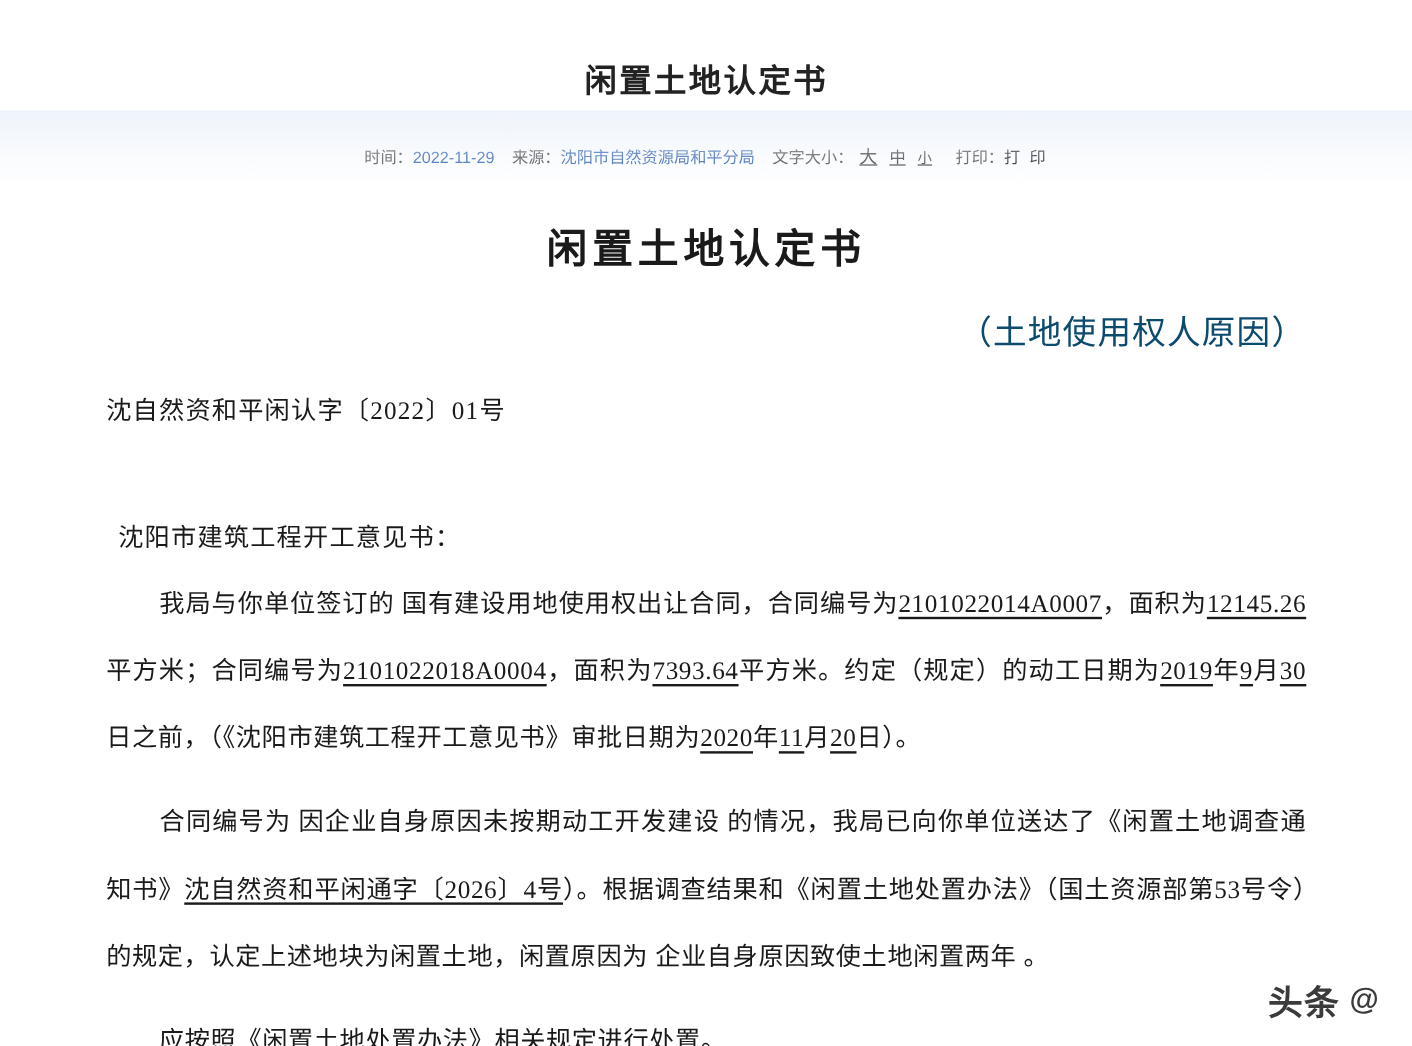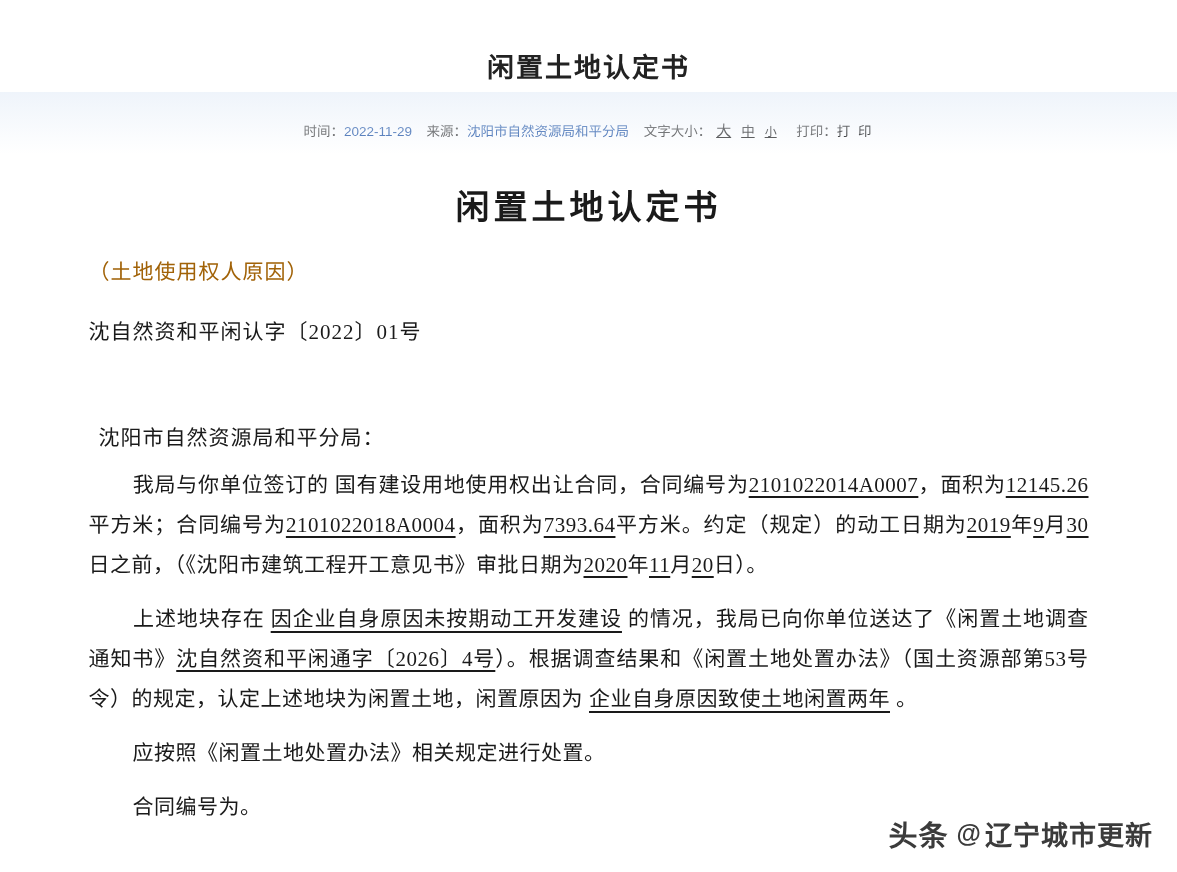--- a/index.html
+++ b/index.html
@@ -81,55 +81,54 @@
   }
   .doc-title {
     text-align: center;
     font-size: 34px;
     font-weight: bold;
     letter-spacing: 4px;
     color: #1a1a1a;
     font-family: "Liberation Serif", "DejaVu Serif", serif;
   }
   .doc-subtitle {
-    text-align: left;
-    font-size: 21px;
+    text-align: right;
+    font-size: 28px;
     margin-top: 26px;
     letter-spacing: 1px;
-    color: #a16207;
+    color: #0c4a6e;
   }
   .doc-number {
     text-align: left;
     font-size: 21px;
     margin-top: 30px;
     letter-spacing: 1px;
     color: #1a1a1a;
   }
 
   .addressee {
     margin-top: 76px;
     margin-left: 10px;
     font-size: 21px;
     letter-spacing: 1px;
   }
 
   .para {
     font-size: 21px;
-    line-height: 40px;
+    line-height: 56px;
     margin-top: 14px;
     text-align: justify;
     letter-spacing: 0.5px;
   }
   .indent { display: inline-block; width: 44px; }
   .u {
     text-decoration: underline;
     text-underline-offset: 4px;
   }
   .blank {
-    text-decoration: underline;
     text-underline-offset: 5px;
     padding: 0 6px;
   }
 
   
   .watermark {
     position: absolute;
     right: 24px;
     bottom: 18px;
     display: flex;
@@ -173,39 +172,38 @@
     <span class="sep"></span>
     <span>打印：</span><a class="print-link" href="#">打 印</a>
   </div>
 
   <div class="doc">
 
     <div class="doc-title">闲置土地认定书</div>
     <div class="doc-subtitle">（土地使用权人原因）</div>
     <div class="doc-number">沈自然资和平闲认字〔2022〕01号</div>
 
-    <div class="addressee">沈阳市自然资源局和平分局：</div>
+    <div class="addressee">沈阳市建筑工程开工意见书：</div>
 
     <div class="para">
       <span class="indent"></span><span>我局与你单位签订的 国有建设用地使用权出让合同，合同编号为</span><span class="u">2101022014A0007</span><span>，面积为</span><span class="u">12145.26</span><span>平方米；合同编号为</span><span class="u">2101022018A0004</span><span>，面积为</span><span class="u">7393.64</span><span>平方米。约定（规定）的动工日期为</span><span class="u">2019</span><span>年</span><span class="u">9</span><span>月</span><span class="u">30</span><span>日之前，（《沈阳市建筑工程开工意见书》审批日期为</span><span class="u">2020</span><span>年</span><span class="u">11</span><span>月</span><span class="u">20</span><span>日）。</span>
     </div>
 
     <div class="para">
-      <span class="indent"></span><span>上述地块存在</span><span class="blank">因企业自身原因未按期动工开发建设</span><span>的情况，我局已向你单位送达了《闲置土地调查通知书》</span><span class="u">沈自然资和平闲通字〔2026〕4号</span><span>）。根据调查结果和《闲置土地处置办法》（国土资源部第53号令）的规定，认定上述地块为闲置土地，闲置原因为</span><span class="blank">企业自身原因致使土地闲置两年</span><span>。</span>
+      <span class="indent"></span><span>合同编号为</span><span class="blank">因企业自身原因未按期动工开发建设</span><span>的情况，我局已向你单位送达了《闲置土地调查通知书》</span><span class="u">沈自然资和平闲通字〔2026〕4号</span><span>）。根据调查结果和《闲置土地处置办法》（国土资源部第53号令）的规定，认定上述地块为闲置土地，闲置原因为</span><span class="blank">企业自身原因致使土地闲置两年</span><span>。</span>
     </div>
 
     <div class="para">
       <span class="indent"></span><span>应按照《闲置土地处置办法》相关规定进行处置。</span>
     </div>
 
     <div class="para">
       <span class="indent"></span><span>合同编号为。</span>
     </div>
 
   </div>
 
   <div class="watermark">
     <span class="wm-logo">头条</span>
     <span class="wm-at">@</span>
-    <span class="wm-name">辽宁城市更新</span>
   </div>
 
 </div>
 
 </body></html>

